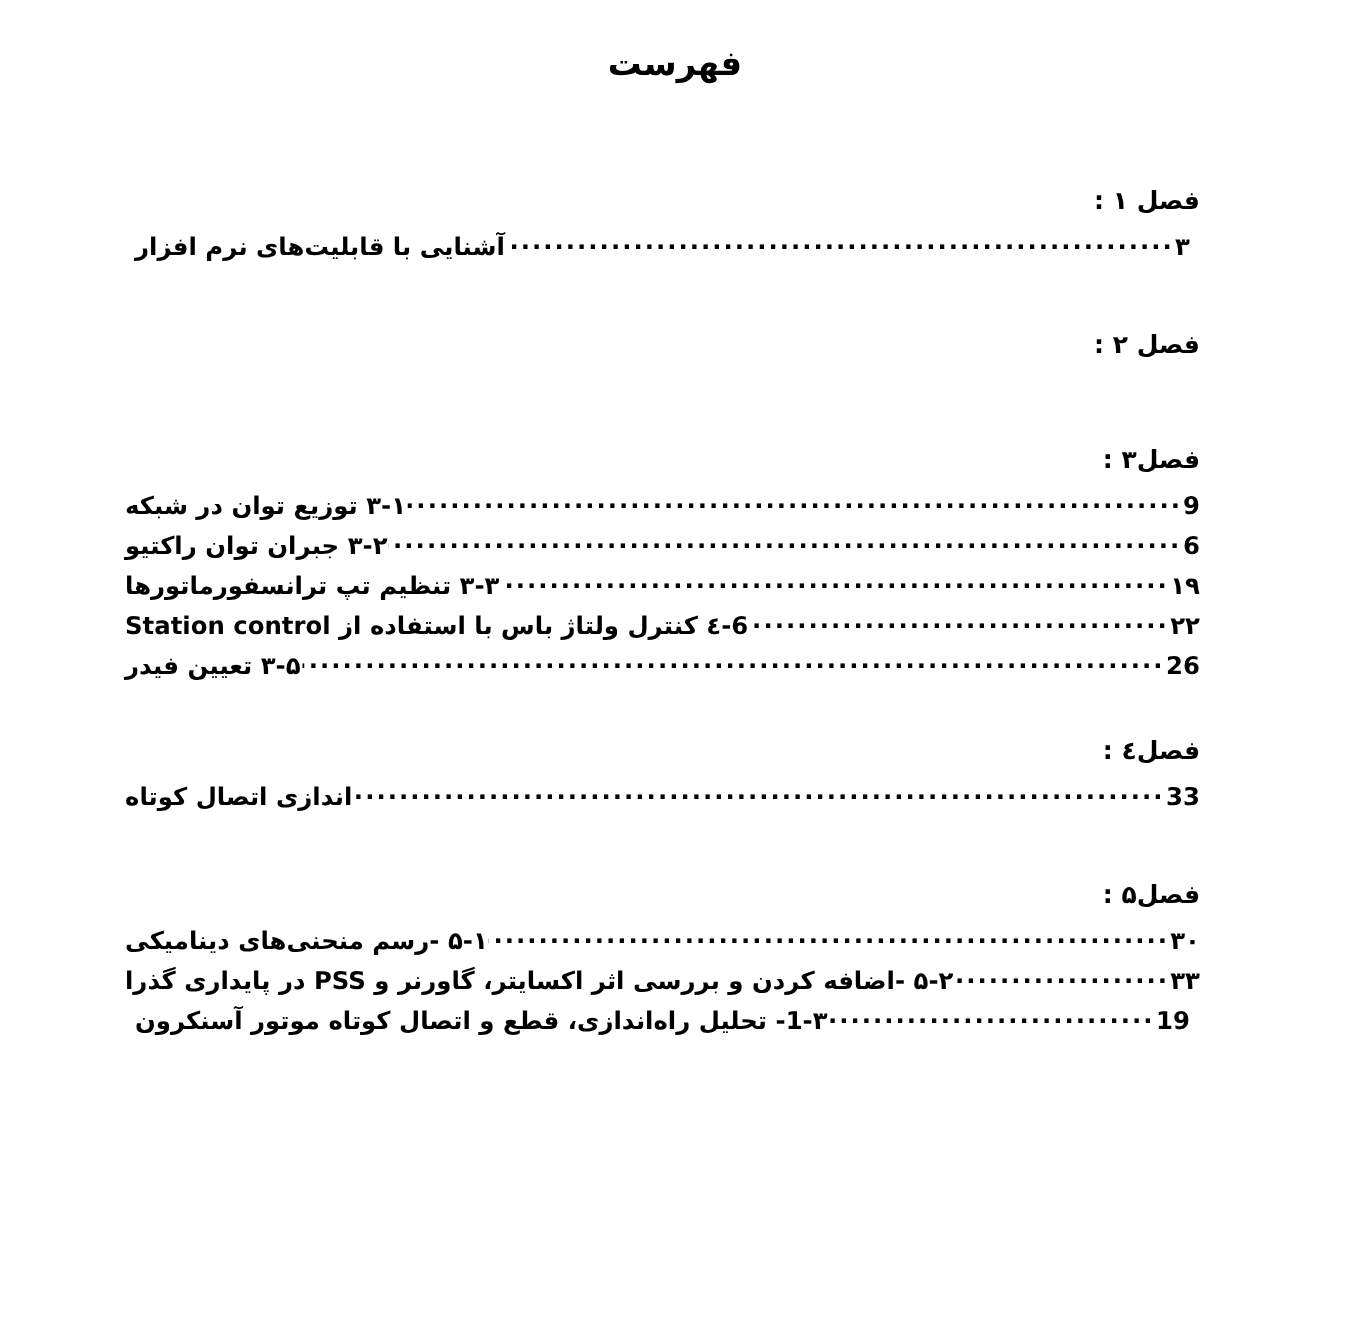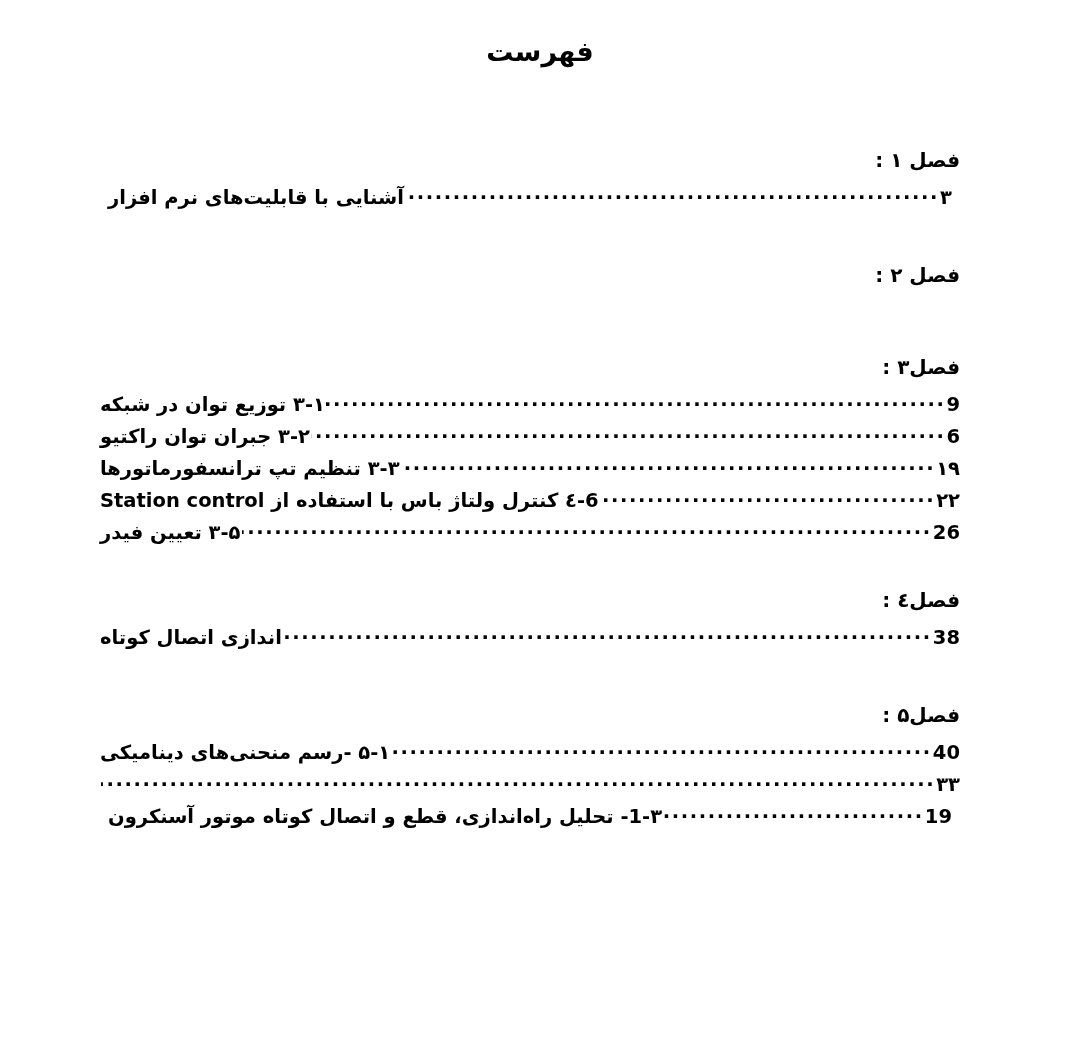--- a/index.html
+++ b/index.html
@@ -161,34 +161,35 @@
           <span class="entry-page">26</span>
         </div>
       </div>
       <div class="gap-block-sm"></div>
       <div class="chapter-group">
         <div class="chapter-head">فصل٤ :</div>
         <div class="gap-chapter"></div>
         <div class="entry">
           <span class="entry-title">اندازی اتصال کوتاه</span>
           <span class="leader"></span>
-          <span class="entry-page">38</span>
+          <span class="entry-page">33</span>
         </div>
       </div>
       <div class="gap-block"></div>
       <div class="chapter-group">
         <div class="chapter-head">فصل۵ :</div>
         <div class="gap-chapter"></div>
         <div class="entry">
           <span class="entry-title">۵-۱ -رسم منحنی‌های دینامیکی</span>
           <span class="leader"></span>
-          <span class="entry-page">40</span>
-        </div>
-        <div class="row-gap"></div>
-        <div class="entry">
+          <span class="entry-page">۳۰</span>
+        </div>
+        <div class="row-gap"></div>
+        <div class="entry">
+          <span class="entry-title">۵-۲ -اضافه کردن و بررسی اثر اکسایتر، گاورنر و PSS در پایداری گذرا</span>
           <span class="leader"></span>
           <span class="entry-page">۳۳</span>
         </div>
         <div class="row-gap"></div>
         <div class="entry">
           <span class="entry-title lead-gap">1-۳- تحلیل راه‌اندازی، قطع و اتصال کوتاه موتور آسنکرون</span>
           <span class="leader"></span>
           <span class="entry-page lead-gap-r">19</span>
         </div>
       </div>

